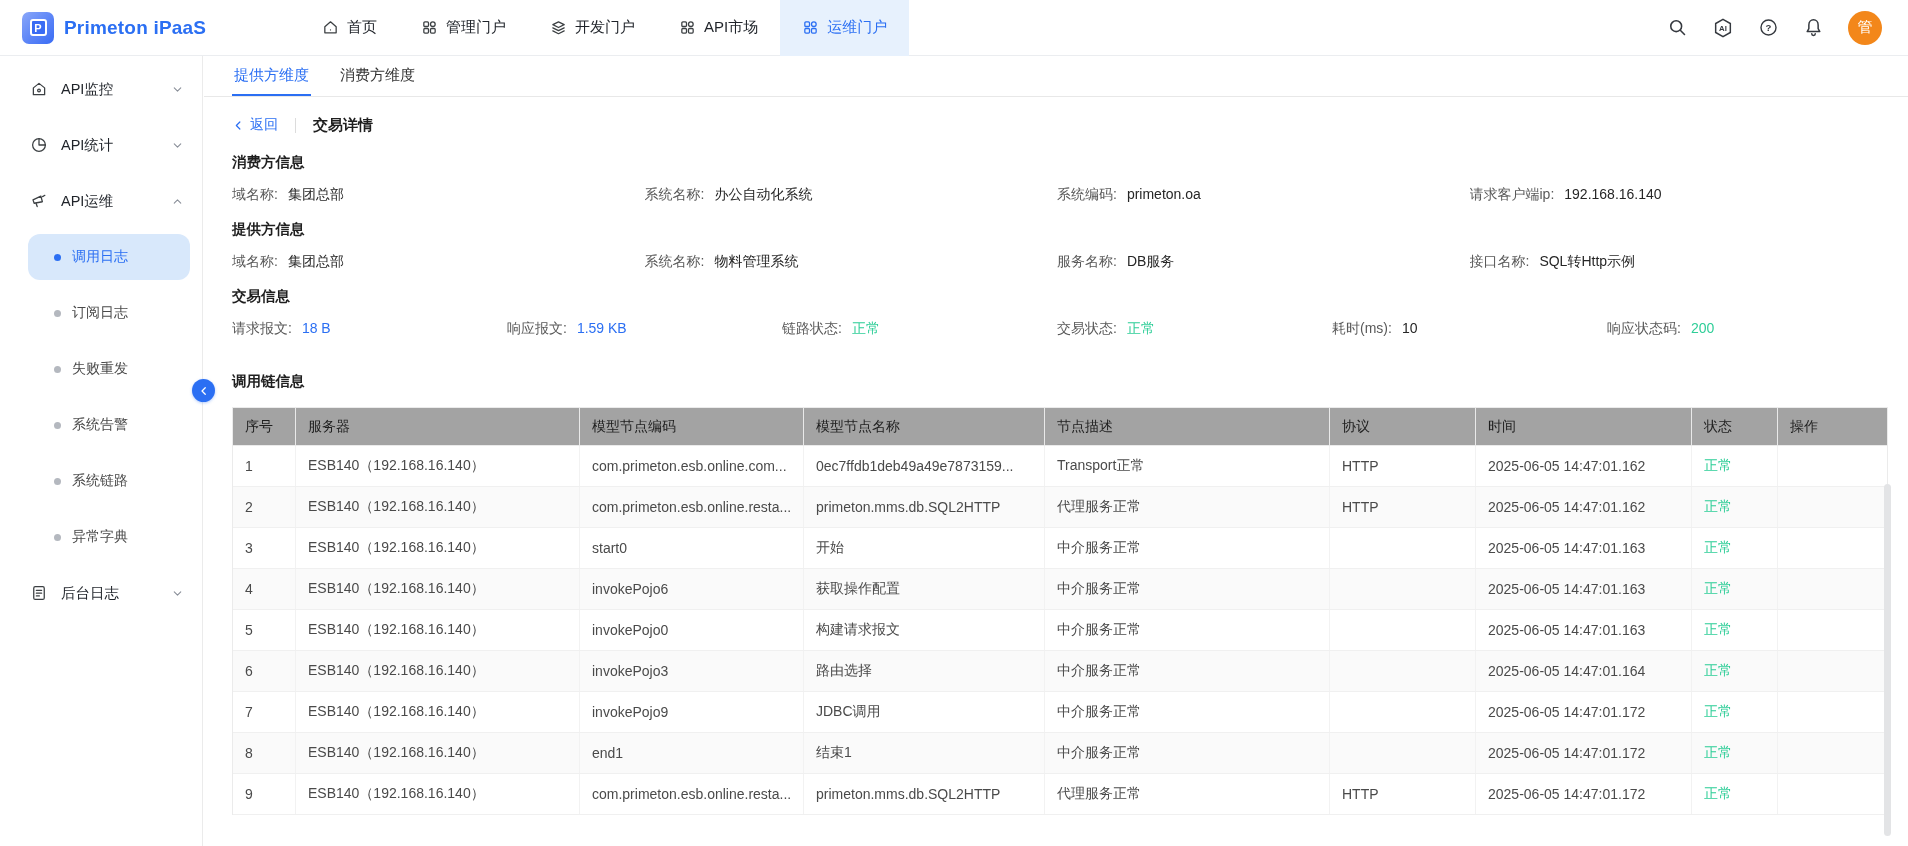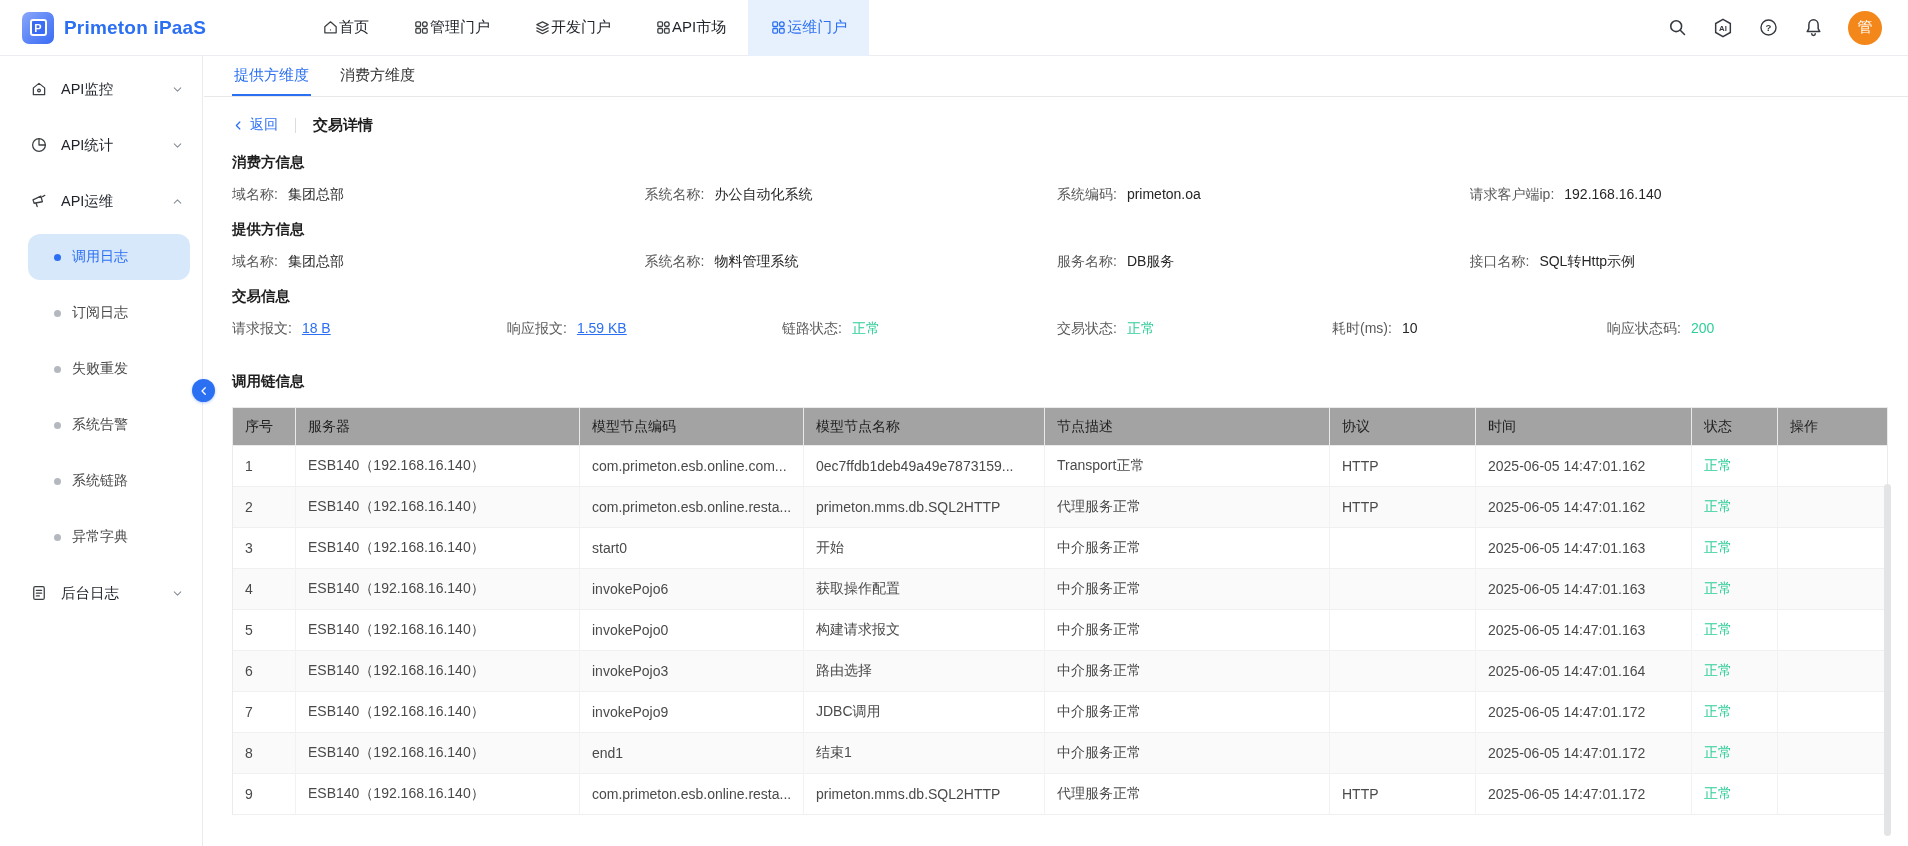--- a/index.html
+++ b/index.html
@@ -24,21 +24,21 @@
     display:flex; align-items:center; justify-content:center;
   }
   .logo-icon .pbox {
     width:17px; height:17px; border:2px solid #fff; border-radius:3px; background:#3a6cf4;
     color:#fff; font-weight:bold; font-size:11px; display:flex; align-items:center; justify-content:center;
   }
   .logo-text { margin-left:10px; font-size:19px; font-weight:bold; color:#2b6ff3; letter-spacing:.2px; }
 
   .main-nav { display:flex; align-items:stretch; height:56px; margin-left:50px; }
   .nav-item {
-    display:flex; align-items:center; gap:0; padding:0 22px; cursor:pointer;
+    display:flex; align-items:center; gap:8px; padding:0 22px; cursor:pointer;
     color:#1f2329; font-size:15px;
   }
   .nav-item .nicon { color:#3c4043; }
   .nav-item.active { background:#e7f1fd; color:#2b6ff3; }
   .nav-item.active .nicon { color:#2b6ff3; }
 
   .topbar-right { margin-left:auto; display:flex; align-items:center; gap:24px; padding-right:26px; }
   .tb-icon { color:#35393f; cursor:pointer; }
   .avatar {
     width:34px; height:34px; border-radius:50%; background:#f3871a; color:#fff;
@@ -81,21 +81,21 @@
   .backrow .vdiv { width:1px; height:15px; background:#dcdcdc; margin:0 17px; }
   .page-title { font-size:15px; font-weight:bold; color:#1f1f1f; }
 
   .sec-title { margin:16px 0 0 28px; font-size:14.5px; font-weight:bold; color:#1f1f1f; }
   .fields { margin:14px 28px 0 28px; display:grid; width:1650px; }
   .cols4 { grid-template-columns:repeat(4,1fr); }
   .cols6 { grid-template-columns:repeat(6,1fr); }
   .field { white-space:nowrap; overflow:hidden; }
   .flabel { color:#595959; margin-right:10px; }
   .fvalue { color:#262626; }
-  .fvalue.v-link { color:#2b6ff3; cursor:pointer;text-decoration:underline; }
+  .fvalue.v-link { color:#2b6ff3; cursor:pointer; }
   .fvalue.v-ok { color:#2fce98; }
 
   .chain-title { margin-top:34px; }
 
   
   .chain-table {
     margin:16px 0 0 28px; width:1656px; border:1px solid #ebebeb; border-bottom:none;
     font-size:14px;
   }
   .thead { display:flex; background:#a3a3a3; height:38px; border-bottom:1px solid #ebebeb; }

